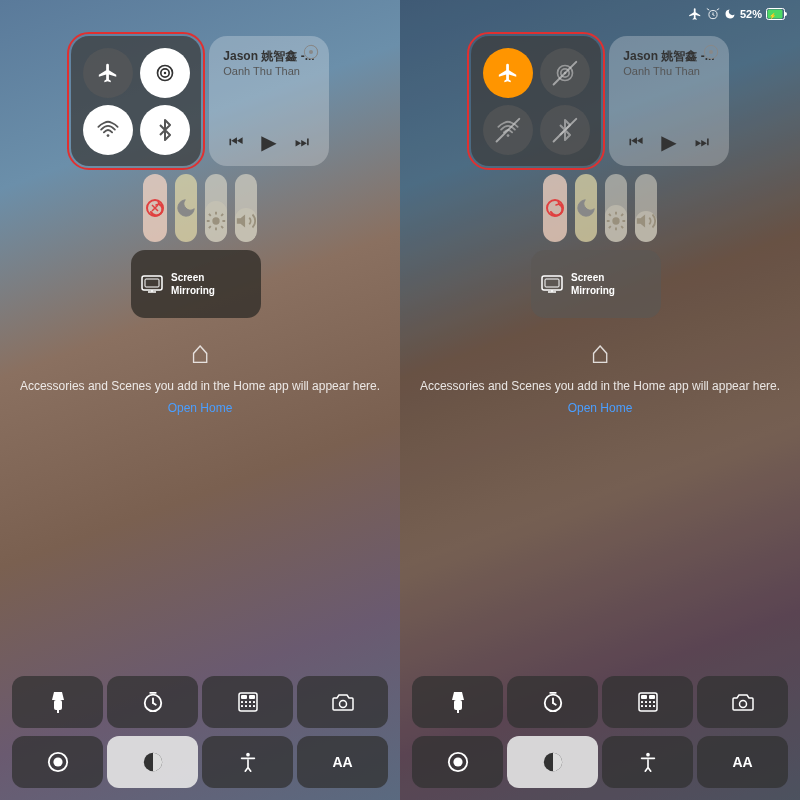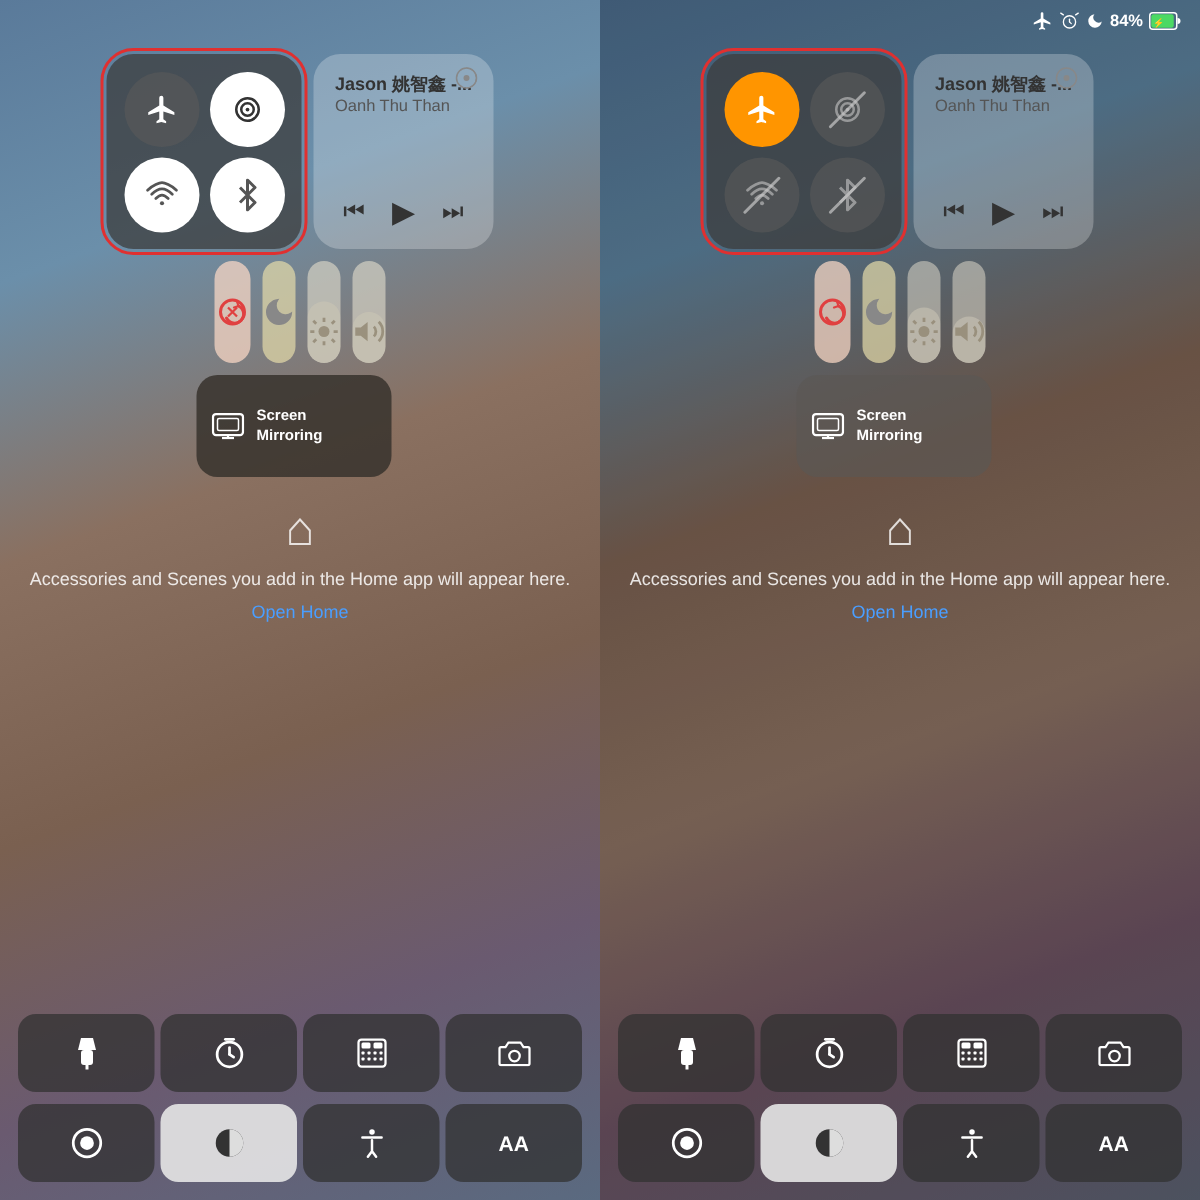--- a/index.html
+++ b/index.html
@@ -427,21 +427,21 @@
         <line x1="12" y1="10" x2="12" y2="13" stroke="white" stroke-width="1.5" stroke-linecap="round"></line>
         <line x1="12" y1="13" x2="14" y2="15" stroke="white" stroke-width="1.5" stroke-linecap="round"></line>
         <line x1="5" y1="5" x2="2" y2="3" stroke="white" stroke-width="1.5" stroke-linecap="round"></line>
         <line x1="19" y1="5" x2="22" y2="3" stroke="white" stroke-width="1.5" stroke-linecap="round"></line>
       </svg>
 
       <svg width="12" height="12" viewBox="0 0 24 24" fill="white">
         <path d="M21 12.79A9 9 0 1 1 11.21 3 7 7 0 0 0 21 12.79z"></path>
       </svg>
 
-      <span style="font-size:11px;color:white;font-weight:600;">84%</span>
+      <span style="font-size:11px;color:white;font-weight:600;">52%</span>
       <svg width="22" height="12" viewBox="0 0 22 12" fill="none">
         <rect x="0.5" y="0.5" width="18" height="11" rx="2" stroke="white" stroke-width="1"></rect>
         <rect x="1.5" y="1.5" width="15" height="9" rx="1.5" fill="#4cd964"></rect>
         <path d="M19 4v4a2 2 0 0 0 0-4z" fill="white"></path>
         <text x="3" y="9.5" font-size="6" fill="white" font-weight="bold">⚡</text>
       </svg>
     </div>
   </div>
 
   <div class="control-center">

